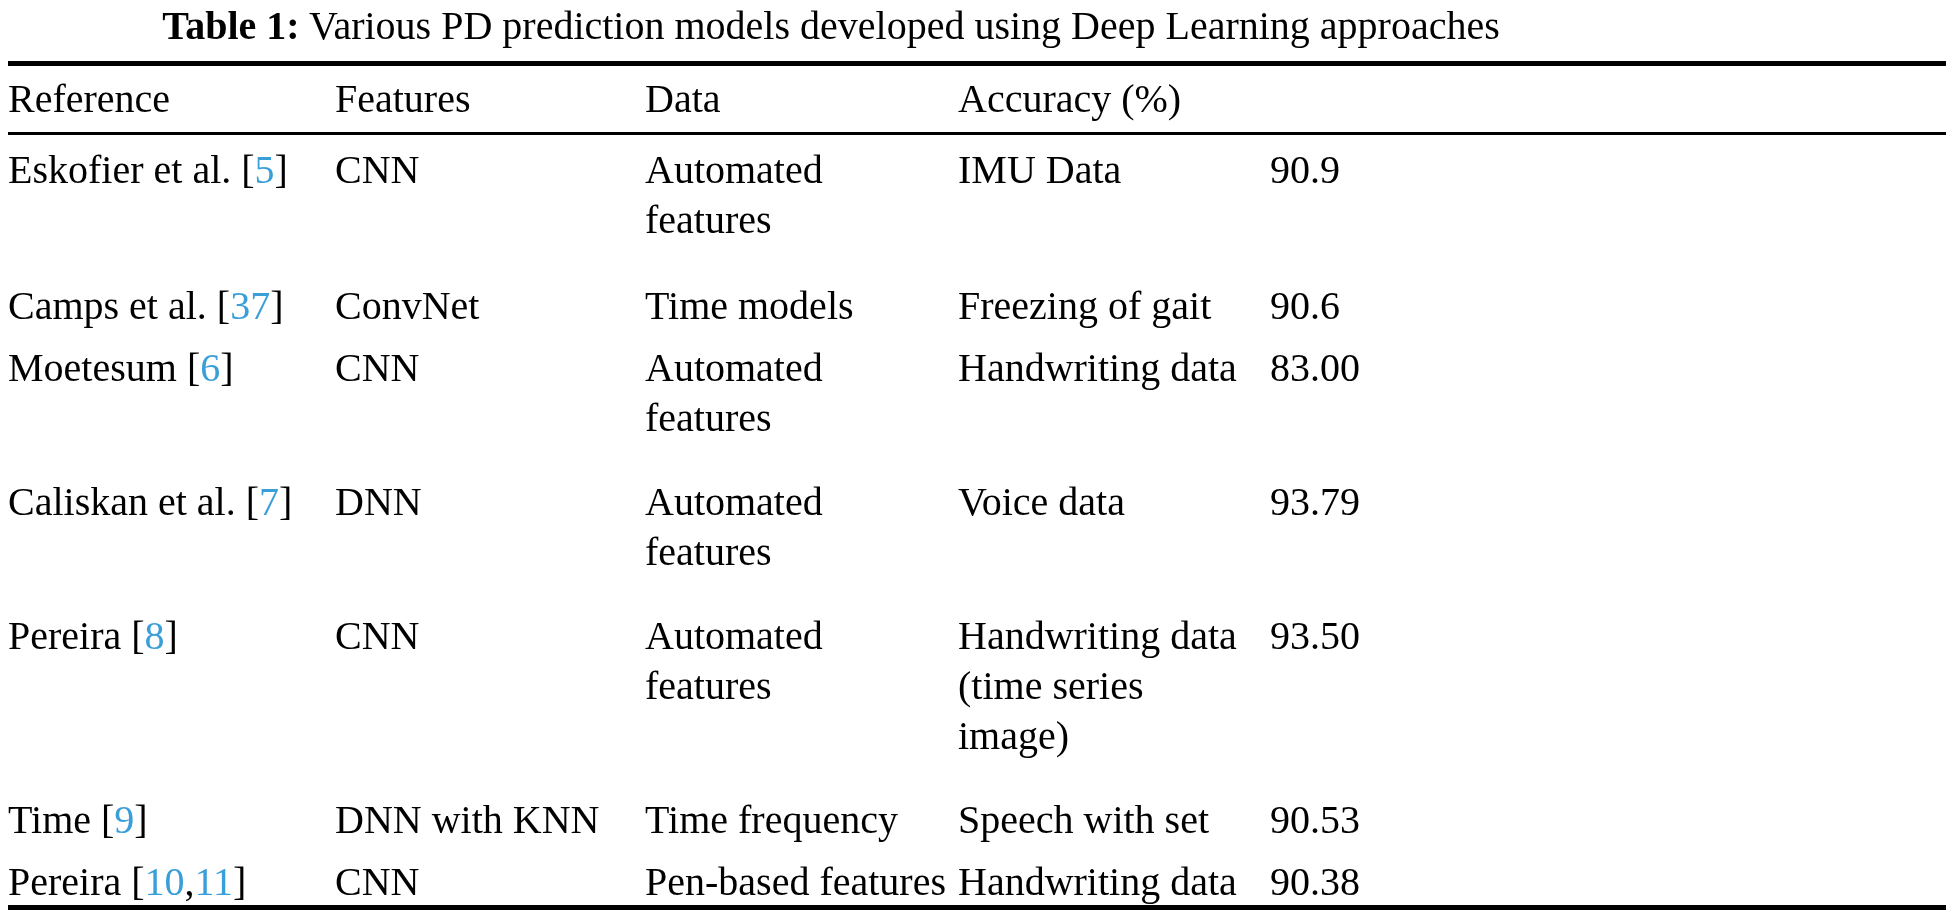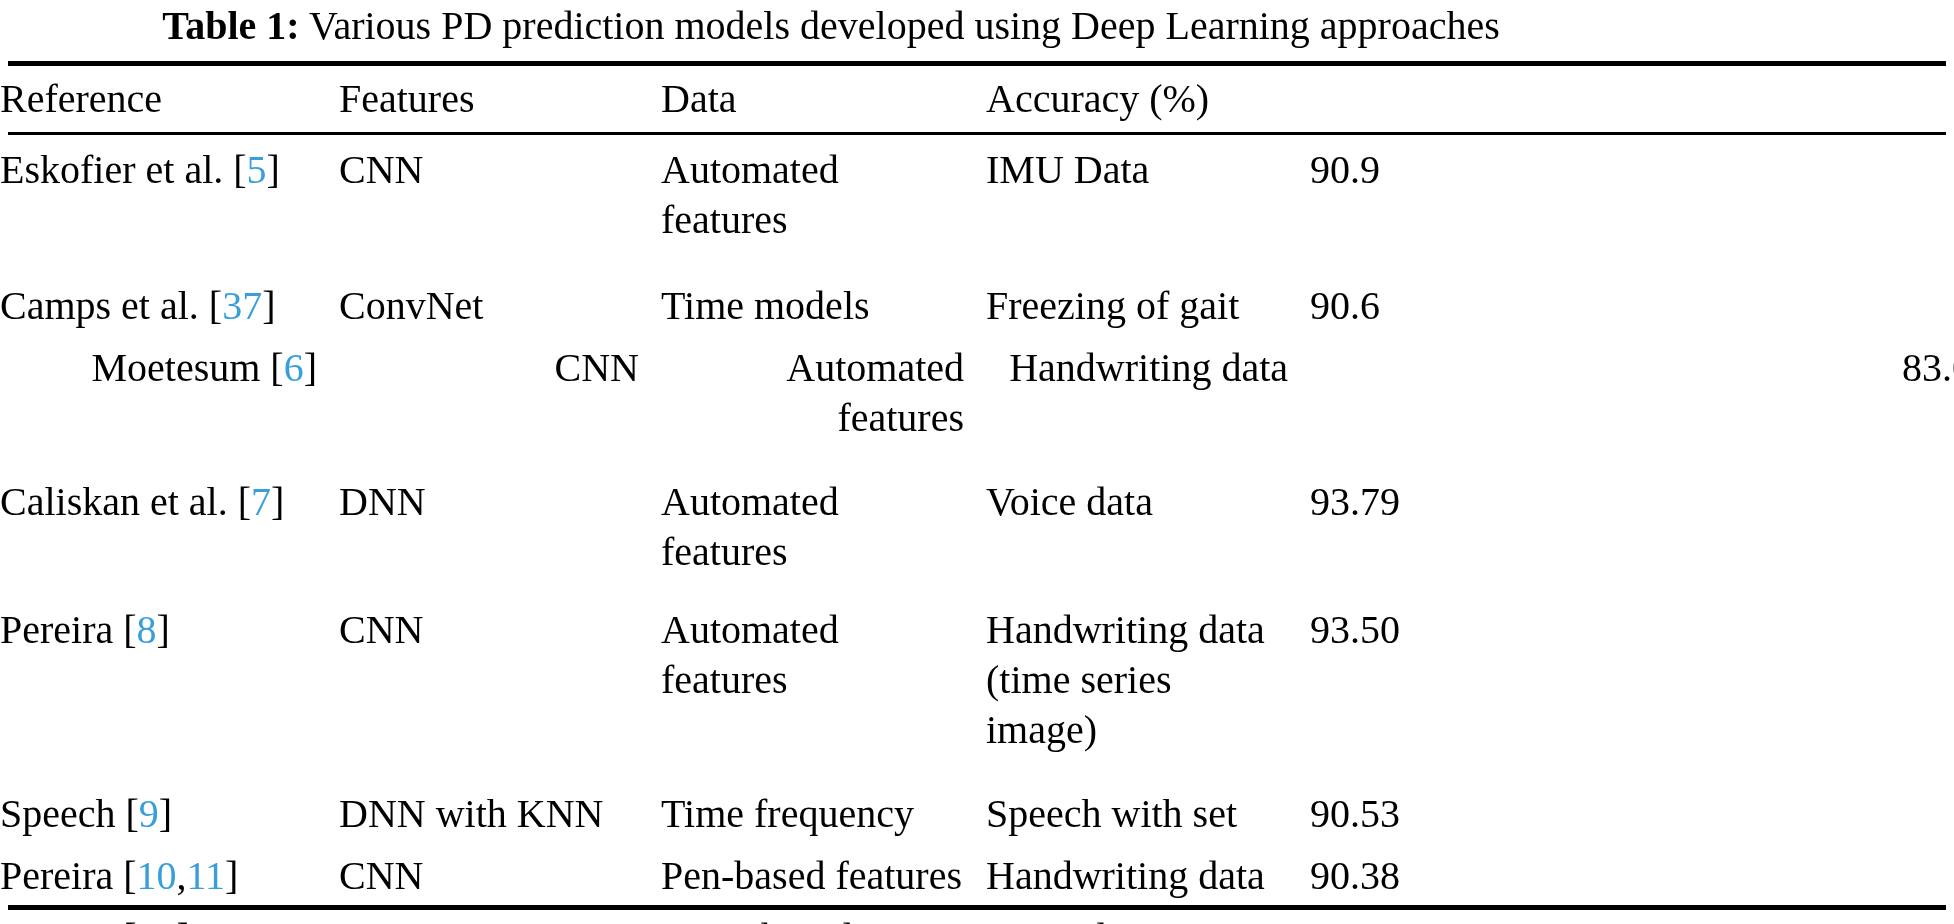--- a/index.html
+++ b/index.html
@@ -54,23 +54,22 @@
   
   .tbl {
     position: absolute;
     left: 0;
     top: 66px;
     width: 1954px;
   }
   .trow {
     display: grid;
     grid-template-columns: 327px 310px 313px 312px 692px;
-    padding: 0 0;
+    padding: 0 8px;
     box-sizing: border-box;
-    gap: 12px;
   }
   .tcell {
     font-size: 40px;
     line-height: 50px;
     padding-right: 10px;
     box-sizing: border-box;
     white-space: pre-line;
   }
 
   .header-row .tcell {
@@ -89,23 +88,23 @@
     font-family: Liberation Serif, serif;
   }
   .body-rows .trow .tcell {
     padding-top: 6px;
     padding-bottom: 6px;
   }
 
   
   .r0 { margin-top: 4px; }
   .r1 { margin-top: 24px; }
-  .r2 { margin-top: 0px; text-align: right; }
+  .r2 { margin-top: 0px; }
   .r3 { margin-top: 22px; }
-  .r4 { margin-top: 16px; }
+  .r4 { margin-top: 22px; }
   .r5 { margin-top: 22px; }
   .r6 { margin-top: 0px; }
   .r7 { margin-top: 0px; }
 
   .cite-num { color: #3a9fd8; }
   .cite-br  { color: #000000; }
 </style>
 </head>
 <body>
 
@@ -164,21 +163,21 @@
       <div class="trow r4">
         <div class="tcell"><span>Pereira</span> <span class="cite-br">[</span><span class="cite-num">8</span><span class="cite-br">]</span></div>
         <div class="tcell">CNN</div>
         <div class="tcell">Automated
 features</div>
         <div class="tcell">Handwriting data
 (time series image)</div>
         <div class="tcell">93.50</div>
       </div>
       <div class="trow r5">
-        <div class="tcell"><span>Speech</span> <span class="cite-br">[</span><span class="cite-num">9</span><span class="cite-br">]</span></div>
+        <div class="tcell"><span>Time</span> <span class="cite-br">[</span><span class="cite-num">9</span><span class="cite-br">]</span></div>
         <div class="tcell">DNN with KNN</div>
         <div class="tcell">Time frequency</div>
         <div class="tcell">Speech with set</div>
         <div class="tcell">90.53</div>
       </div>
       <div class="trow r6">
         <div class="tcell"><span>Pereira</span> <span class="cite-br">[</span><span class="cite-num">10</span><span class="cite-br">,</span><span class="cite-num">11</span><span class="cite-br">]</span></div>
         <div class="tcell">CNN</div>
         <div class="tcell">Pen-based features</div>
         <div class="tcell">Handwriting data</div>

